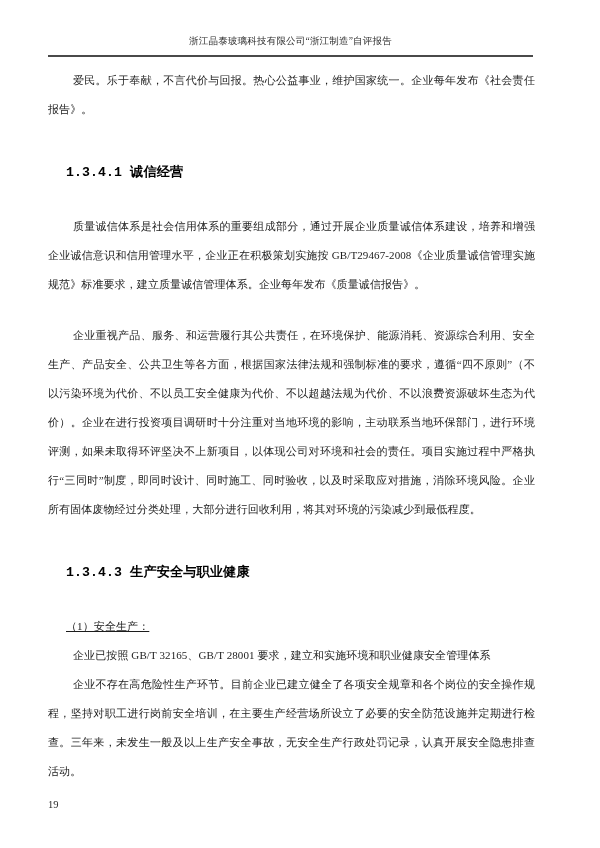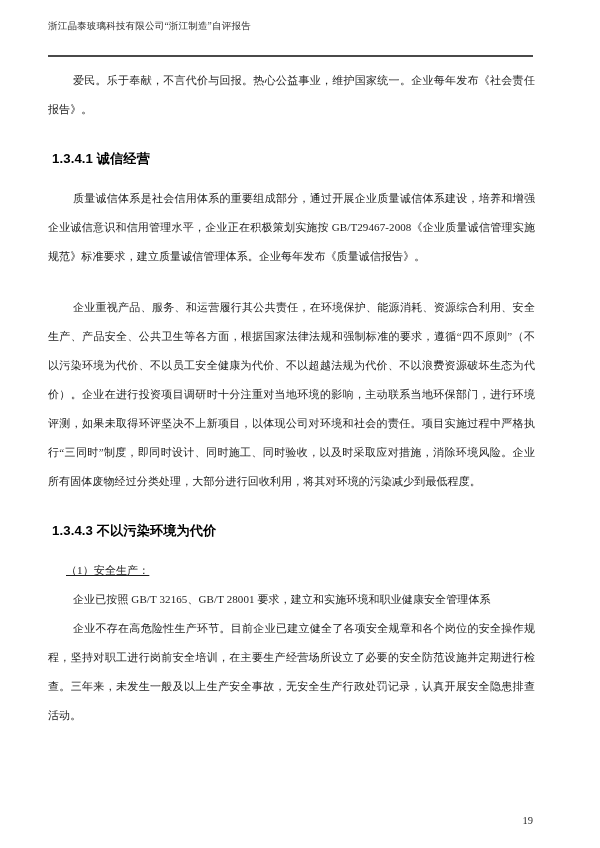--- a/index.html
+++ b/index.html
@@ -17,24 +17,24 @@
     height: 848px;
     margin: 0;
     background: #ffffff;
     overflow: hidden;
     box-sizing: border-box;
   }
 
   
   .page-header {
     position: absolute;
-    top: 19px;
+    top: 34px;
     left: 48px;
     width: 485px;
-    text-align: left;
+    text-align: center;
   }
   .page-header .header-text {
     display: block;
     font-family: "Liberation Serif", "DejaVu Serif", serif;
     font-size: 9.5px;
     line-height: 14px;
     letter-spacing: 0.2px;
     color: #2b2b2b;
     white-space: nowrap;
   }
@@ -61,39 +61,39 @@
     line-height: 29px;
     text-align: justify;
     text-justify: inter-ideograph;
     letter-spacing: 0.1px;
     color: #1c1c1c;
   }
   p.indent { text-indent: 25px; }
   p.indent-half { text-indent: 18px; text-decoration: underline; }
 
   h3.section-heading {
-    margin: 4px;
-    font-family: Liberation Sans, sans-serif;
+    margin: 18px;
+    font-family: Liberation Mono, monospace;
     font-weight: bold;
     font-size: 13.2px;
     line-height: 30px;
     color: #000000;
     letter-spacing: 0.1px;
   }
 
   .sp-before-h { height: 16px; }
   .sp-after-h  { height: 6px; }
 
   
   .page-footer {
     position: absolute;
-    bottom: 20px;
+    bottom: 36px;
     left: 48px;
     width: 485px;
-    text-align: right;
+    text-align: left;
   }
   .page-footer .folio {
     font-family: "Liberation Serif", "DejaVu Serif", serif;
     font-size: 10.5px;
     color: #2b2b2b;
   }
 </style>
 </head>
 <body>
 
@@ -111,21 +111,21 @@
     <div class="sp-before-h"></div>
     <h3 class="section-heading">1.3.4.1 诚信经营</h3>
     <div class="sp-after-h"></div>
     <p class="para indent">质量诚信体系是社会信用体系的重要组成部分，通过开展企业质量诚信体系建设，培养和增强企业诚信意识和信用管理水平，企业正在积极策划实施按 GB/T29467-2008《企业质量诚信管理实施规范》标准要求，建立质量诚信管理体系。企业每年发布《质量诚信报告》。</p>
 
     <div class="sp-before-h"></div>
     <div class="sp-after-h"></div>
     <p class="para indent">企业重视产品、服务、和运营履行其公共责任，在环境保护、能源消耗、资源综合利用、安全生产、产品安全、公共卫生等各方面，根据国家法律法规和强制标准的要求，遵循“四不原则”（不以污染环境为代价、不以员工安全健康为代价、不以超越法规为代价、不以浪费资源破坏生态为代价）。企业在进行投资项目调研时十分注重对当地环境的影响，主动联系当地环保部门，进行环境评测，如果未取得环评坚决不上新项目，以体现公司对环境和社会的责任。项目实施过程中严格执行“三同时”制度，即同时设计、同时施工、同时验收，以及时采取应对措施，消除环境风险。企业所有固体废物经过分类处理，大部分进行回收利用，将其对环境的污染减少到最低程度。</p>
 
     <div class="sp-before-h"></div>
-    <h3 class="section-heading">1.3.4.3 不以污染环境为代价</h3>
+    <h3 class="section-heading">1.3.4.3 生产安全与职业健康</h3>
     <div class="sp-after-h"></div>
 
     <p class="para indent-half">（1）安全生产：</p>
     <p class="para indent">企业已按照 GB/T 32165、GB/T 28001 要求，建立和实施环境和职业健康安全管理体系</p>
     <p class="para indent">企业不存在高危险性生产环节。目前企业已建立健全了各项安全规章和各个岗位的安全操作规程，坚持对职工进行岗前安全培训，在主要生产经营场所设立了必要的安全防范设施并定期进行检查。三年来，未发生一般及以上生产安全事故，无安全生产行政处罚记录，认真开展安全隐患排查活动。</p>
 
   </div>
 
   <div class="page-footer">
     <span class="folio">19</span>

